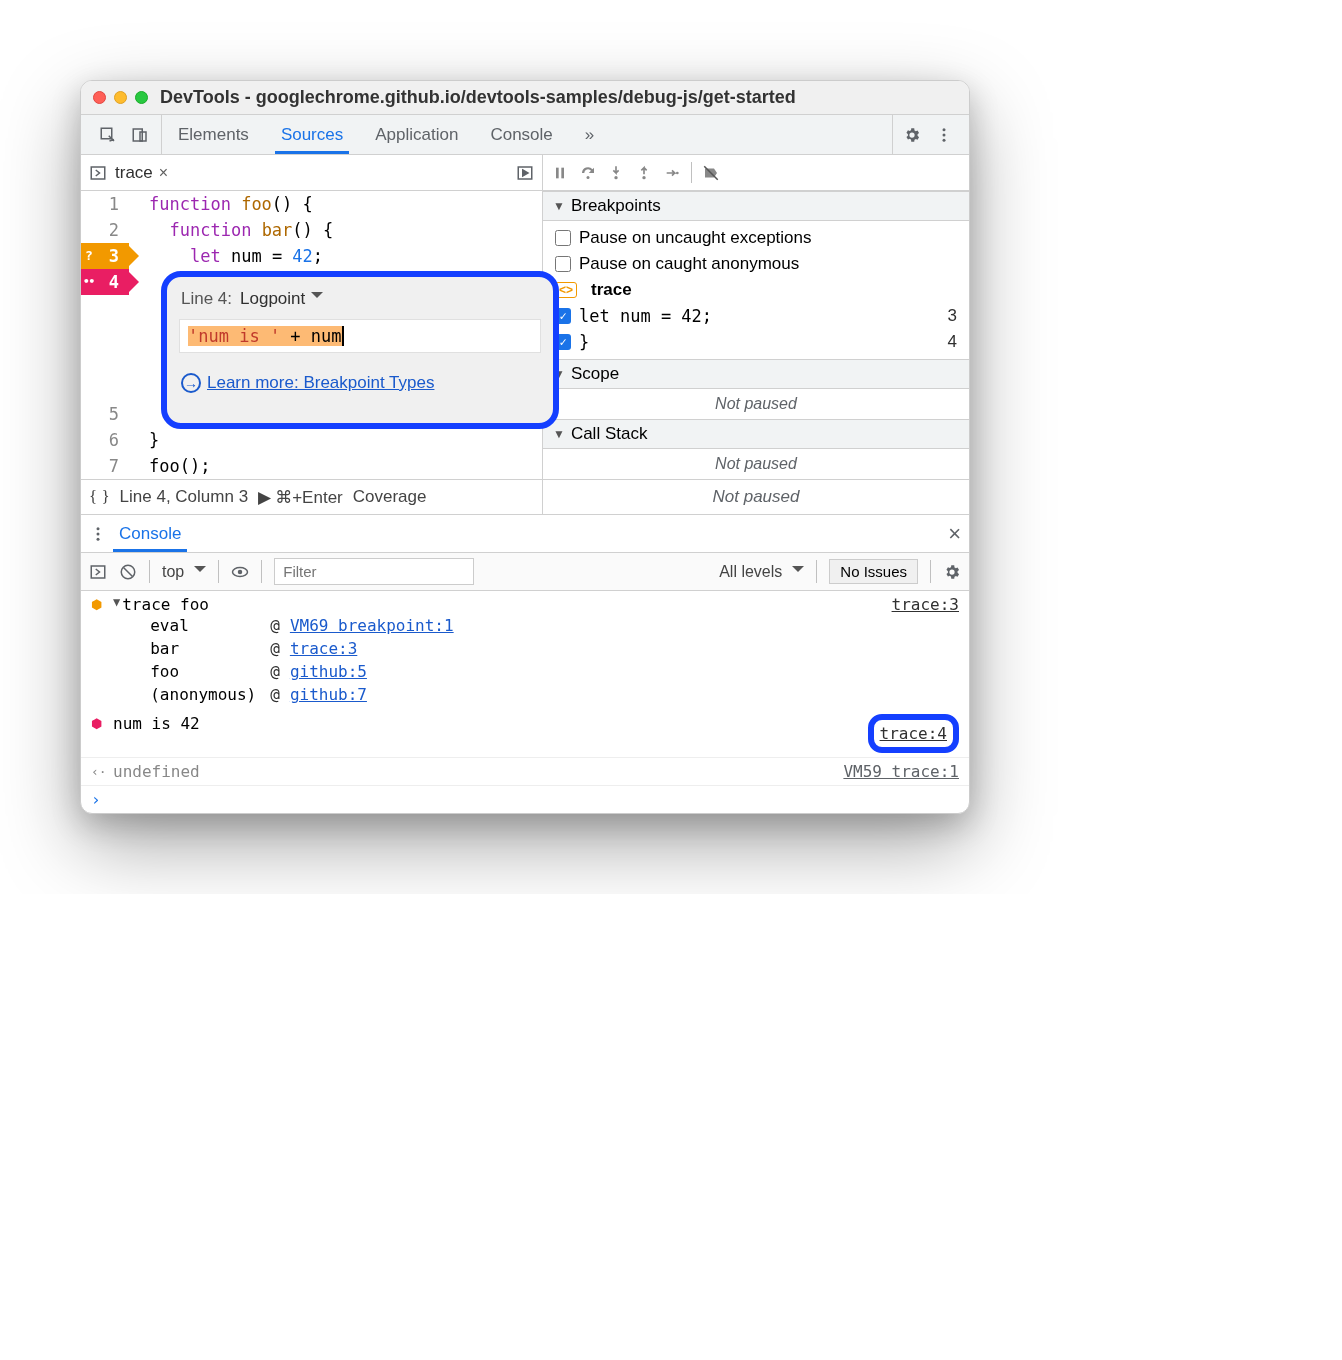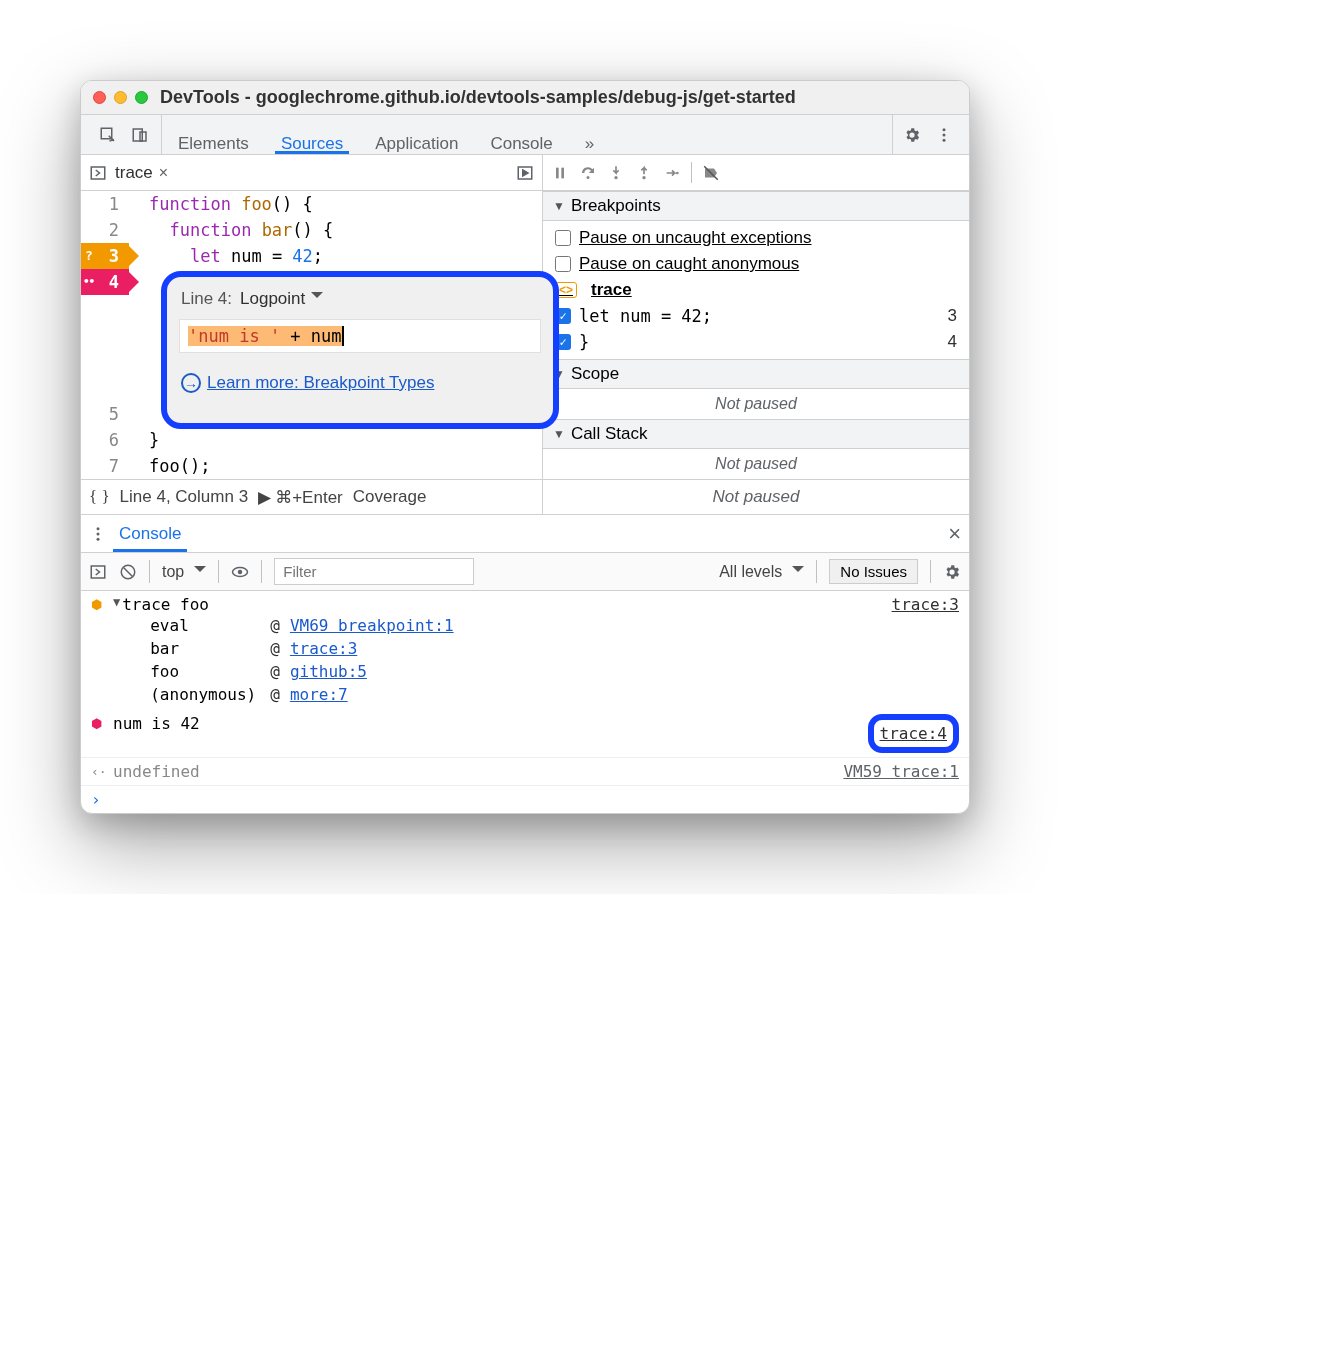--- a/index.html
+++ b/index.html
@@ -8,21 +8,21 @@
   .titlebar { display: flex; align-items: center; padding: 6px 12px; background: #f0f0f0; border-bottom: 1px solid #d0d0d0; }
   .traffic { display: flex; gap: 8px; margin-right: 12px; }
   .dot { width: 13px; height: 13px; border-radius: 50%; }
   .dot.red { background: #ff5f57; border: 1px solid #e04640; }
   .dot.yellow { background: #febc2e; border: 1px solid #dfa023; }
   .dot.green { background: #28c840; border: 1px solid #1aab29; }
   .title { font-weight: 600; font-size: 18px; color: #333; white-space: nowrap; overflow: hidden; }
   .toolbar { display: flex; align-items: center; border-bottom: 1px solid #d0d0d0; background: #f1f3f4; height: 40px; padding: 0 6px; }
   .tool-icons { display: flex; gap: 14px; padding: 0 12px; border-right: 1px solid #d0d0d0; height: 100%; align-items: center; }
   .icon { width: 18px; height: 18px; color: #5f6368; display: inline-flex; align-items: center; justify-content: center; }
-  .tabs { display: flex; flex: 1; height: 100%; align-items: flex-end; }
+  .tabs { display: flex; flex: 1; height: 100%; }
   .tab { padding: 0 16px; display: flex; align-items: center; font-size: 17px; color: #5f6368; cursor: pointer; position: relative; }
   .tab.active { color: #1a73e8; }
   .tab.active::after { content: ""; position: absolute; bottom: 0; left: 10px; right: 10px; height: 3px; background: #1a73e8; }
   .tool-right { display: flex; gap: 14px; align-items: center; padding: 0 10px; border-left: 1px solid #d0d0d0; height: 100%; }
   svg { display: block; }
 
   .subbar { display: flex; align-items: center; height: 36px; border-bottom: 1px solid #d0d0d0; }
   .subbar-left { display: flex; align-items: center; flex: 0 0 462px; padding: 0 8px; border-right: 1px solid #d0d0d0; height: 100%; }
   .subbar-right { display: flex; align-items: center; flex: 1; padding: 0 8px; height: 100%; gap: 10px; }
   .file-tab { display: flex; align-items: center; height: 100%; padding: 0 8px; font-size: 17px; color: #303030; }
@@ -56,21 +56,21 @@
   .popup-input .sel { background: #fdba74; }
   .popup-input .cursor { border-right: 2px solid #000; }
   .popup-link { padding: 10px 14px 30px 14px; display: flex; align-items: center; gap: 6px; }
   .popup-link a { color: #1a5acc; font-size: 17px; text-decoration: underline; }
   .arrow-circle { display: inline-flex; width: 20px; height: 20px; border: 2px solid #1a5acc; border-radius: 50%; align-items: center; justify-content: center; color: #1a5acc; font-size: 14px; font-weight: bold; }
 
   .side { flex: 1; display: flex; flex-direction: column; }
   .sect-head { background: #f1f3f4; border-bottom: 1px solid #d0d0d0; border-top: 1px solid #d0d0d0; padding: 4px 10px; font-size: 17px; display: flex; align-items: center; gap: 6px; }
   .sect-head .tri { font-size: 12px; color: #555; }
   .sect-body { padding: 4px 0; font-size: 17px; }
-  .check-row { display: flex; align-items: center; padding: 3px 12px; gap: 8px; text-decoration: underline; }
+  .check-row { display: flex; align-items: center; padding: 3px 12px; gap: 8px; }
   input[type=checkbox] { width: 16px; height: 16px; }
   .snippet-tag { display: inline-flex; border: 1.5px solid #f29900; color: #f29900; font-size: 12px; padding: 0 3px; border-radius: 3px; margin-right: 6px; font-weight: bold; }
   .bp-row { display: flex; align-items: center; padding: 3px 12px; gap: 8px; font-family: Menlo, monospace; }
   .bp-row .cb { width: 16px; height: 16px; background: #1a73e8; border-radius: 3px; display: inline-flex; align-items: center; justify-content: center; color: #fff; font-size: 12px; }
   .bp-row .lineno { margin-left: auto; color: #303030; font-family: -apple-system, sans-serif; }
   .not-paused { text-align: center; font-style: italic; color: #5f6368; padding: 6px; }
 
   .status { display: flex; align-items: center; border-top: 1px solid #d0d0d0; border-bottom: 1px solid #d0d0d0; height: 36px; font-size: 17px; }
   .status-left { flex: 0 0 462px; display: flex; align-items: center; border-right: 1px solid #d0d0d0; height: 100%; padding: 0 8px; gap: 10px; color: #444; }
   .status-right { flex: 1; }
@@ -390,21 +390,21 @@
               <a href="#">trace:3</a>
             </div>
             <div class="stack-row">
               <span class="fn-name">foo</span>
               <span class="at">@</span> 
               <a href="#">github:5</a>
             </div>
             <div class="stack-row">
               <span class="fn-name">(anonymous)</span>
               <span class="at">@</span> 
-              <a href="#">more:7</a>
+              <a href="#">github:7</a>
             </div>
           </div>
       </div>
     </div>
     <div class="log-row">
       <span class="log-ico pink-dots">⬢</span>
       <div class="log-main" style="display:flex; padding-left:4px;">
         <span>num is 42</span>
         <div class="spacer"></div>
         <span class="highlight-box"><span class="log-src dark">trace:4</span></span>

